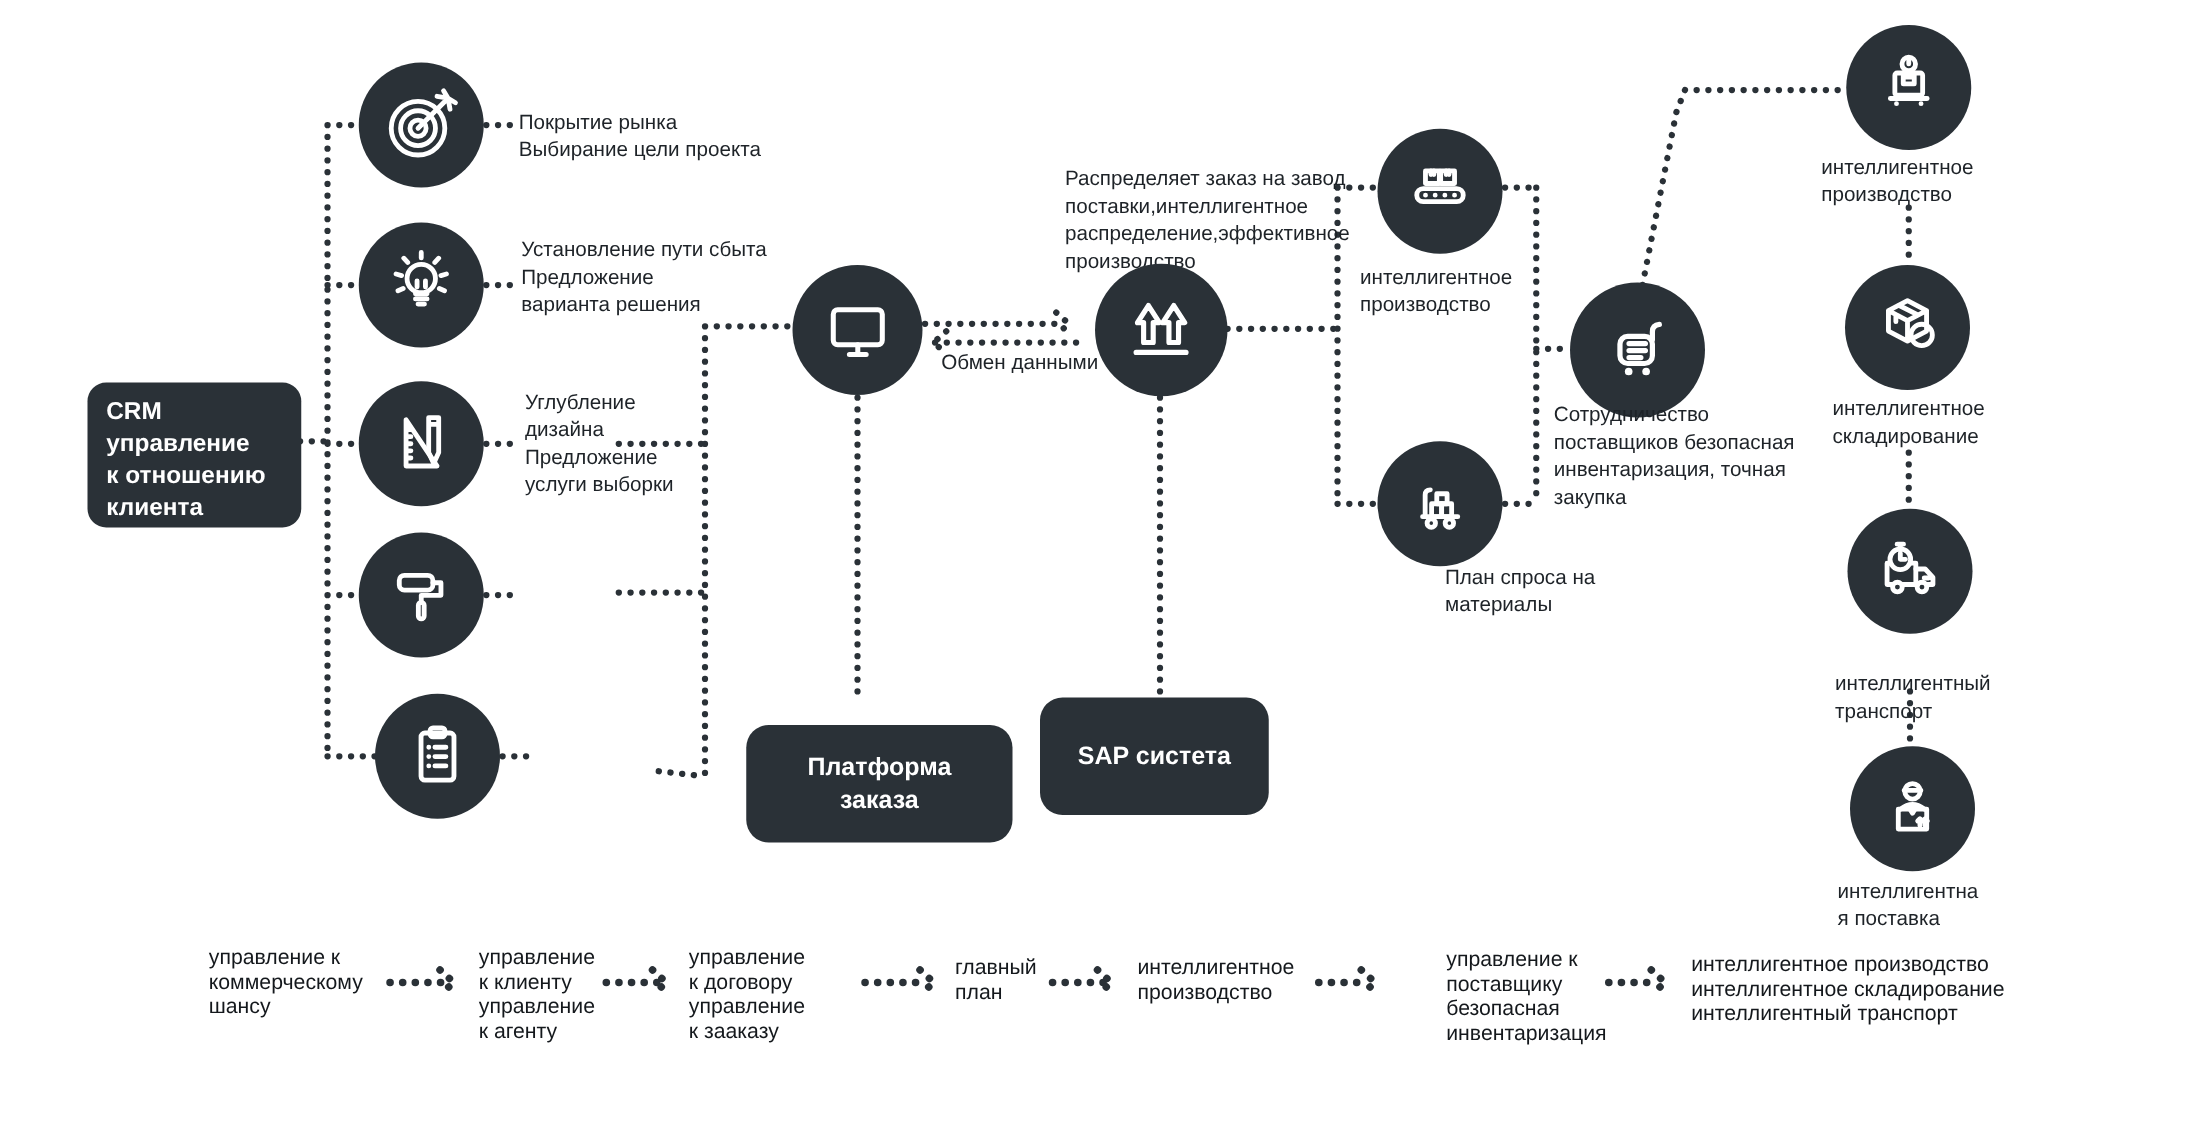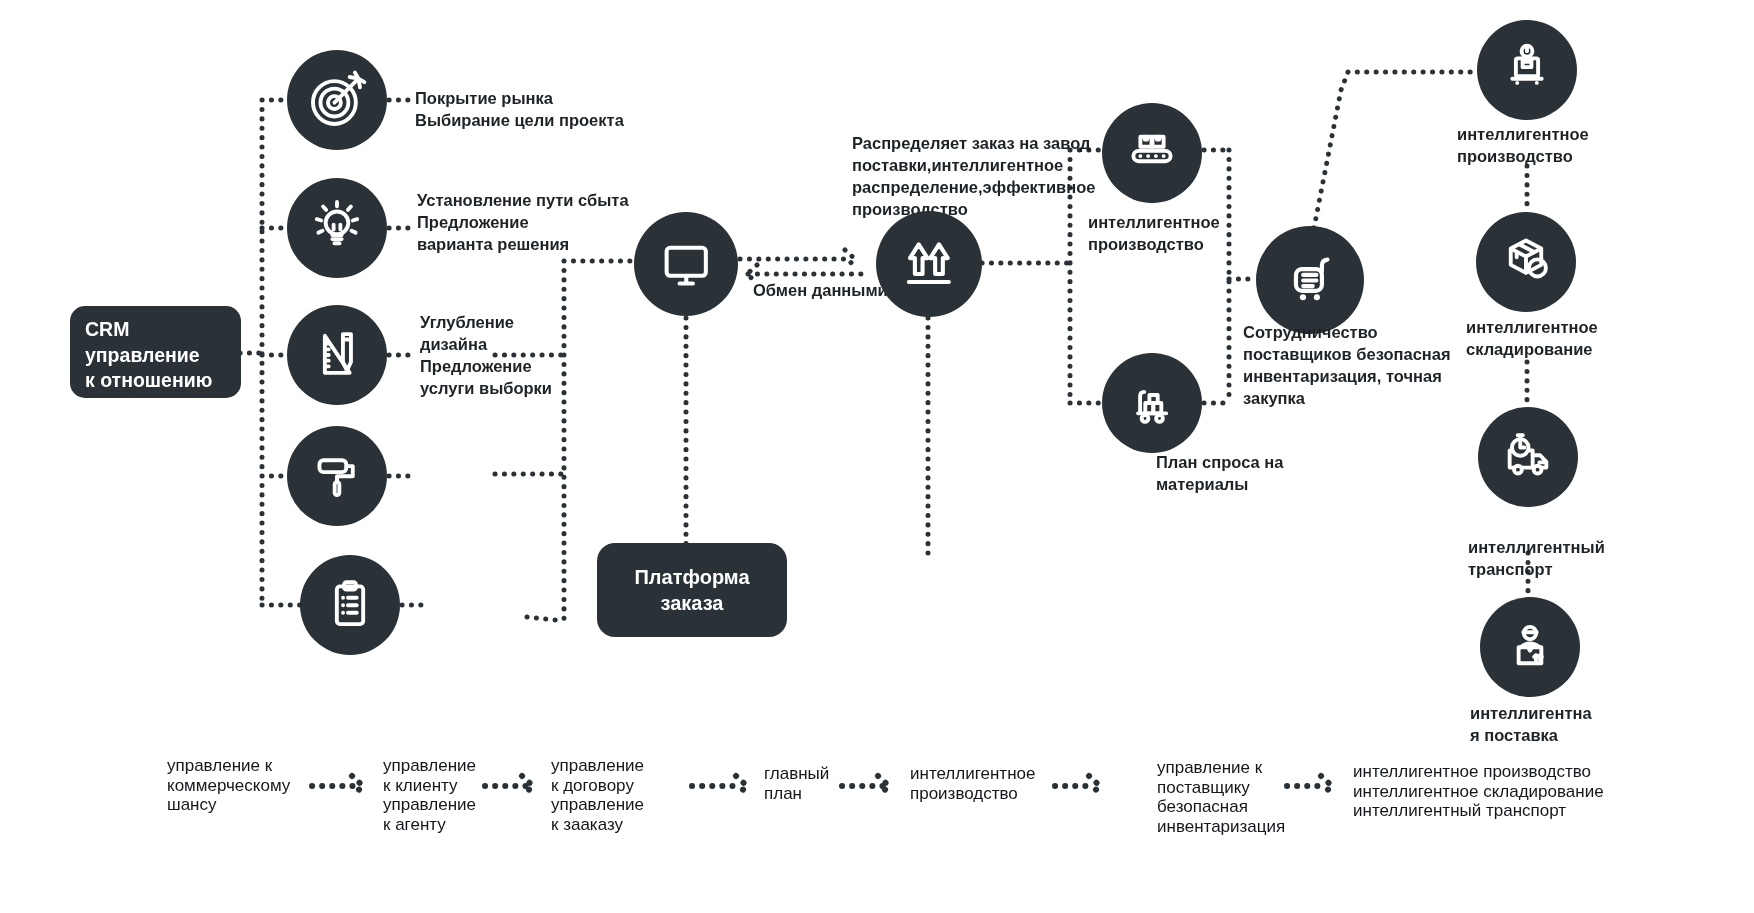--- a/index.html
+++ b/index.html
@@ -4,26 +4,26 @@
 <style>
   html,body{margin:0;padding:0;background:#fff;}
   .canvas{position:relative;width:1754px;height:913px;background:#fff;overflow:hidden;
           font-family:"Liberation Sans",sans-serif;color:#1e2328;}
   .wires{position:absolute;left:0;top:0;width:1754px;height:913px;}
   .w{stroke:#2a3137;stroke-width:5;fill:none;stroke-linecap:round;stroke-dasharray:0.1 9.3;}
   .w2{stroke:#2a3137;stroke-width:6;fill:none;stroke-linecap:round;stroke-dasharray:0.1 10;}
   .node{position:absolute;background:#2a3137;border-radius:50%;display:flex;align-items:center;justify-content:center;}
   .node svg{width:62%;height:62%;}
   .ic{fill:none;stroke:#fff;stroke-width:1.5;stroke-linecap:round;stroke-linejoin:round;}
-  .lbl{position:absolute;font-size:16.5px;line-height:1.33;white-space:pre-line;color:#1e2328;font-weight:bold;}
+  .lbl{position:absolute;font-size:16.5px;line-height:1.33;white-space:pre-line;color:#1e2328;}
   .bbl{position:absolute;font-size:17px;font-weight:normal;line-height:1.16;white-space:pre-line;color:#14181c;}
   .dbox{position:absolute;background:#2a3137;color:#fff;font-weight:bold;white-space:pre-line;}
-  .crm{left:70px;top:306px;width:171px;height:92px;border-radius:15px;font-size:19.5px;line-height:1.32;padding:11px 8px 0 15px;box-sizing:border-box;}
+  .crm{left:70px;top:306px;width:171px;height:116px;border-radius:15px;font-size:19.5px;line-height:1.32;padding:11px 8px 0 15px;box-sizing:border-box;}
   .cbox{display:flex;align-items:center;justify-content:center;text-align:center;border-radius:18px;font-size:20px;line-height:1.3;}
-  .platform{left:597px;top:543px;width:190px;height:94px;}
+  .platform{left:597px;top:580px;width:213px;height:94px;}
   .sap{left:832px;top:558px;width:183px;height:94px;}
 </style>
 </head>
 <body>
 
 <div class="canvas">
 
   <svg class="wires" viewBox="0 0 1754 913">
     <path class="w" d="M240 353H262M262 100V605M262 100H287M262 228H287M262 355H287M262 476H287M262 605H300
       M389 100H409M389 228H409M389 355H409M389 476H409M402 605H428
@@ -118,20 +118,21 @@
   <div class="node" style="left:876px;top:211px;width:106px;height:106px">
     <svg viewBox="0 0 24 24">
         <g class="ic">
       <path d="M6.9 15.7V9.9H5.1l3.2-5 3.2 5H9.7v5.8ZM14.3 15.7V9.9h-1.8l3.2-5 3.2 5h-1.8v5.8ZM4.7 18.6h14.6"></path>
     </g>
       </svg>
   </div>
 
   <div class="dbox cbox platform">Платформа
 заказа</div>
+  <div class="dbox cbox sap">SAP систета</div>
 
   <div class="node" style="left:1102px;top:103px;width:100px;height:100px">
     <svg viewBox="0 0 24 24">
         <g class="ic">
       <rect x="7.5" y="5.7" width="4.3" height="3.9"></rect>
           <rect x="12.2" y="5.7" width="4.3" height="3.9"></rect>
       <path d="M9.2 5.7v1.1M10.1 5.7v1.1M13.9 5.7v1.1M14.8 5.7v1.1"></path>
       <rect x="4.8" y="11.2" width="14.4" height="4" rx="2"></rect>
       <path d="M7.5 13.2h.01M10.5 13.2h.01M13.5 13.2h.01M16.5 13.2h.01"></path>
     </g>

